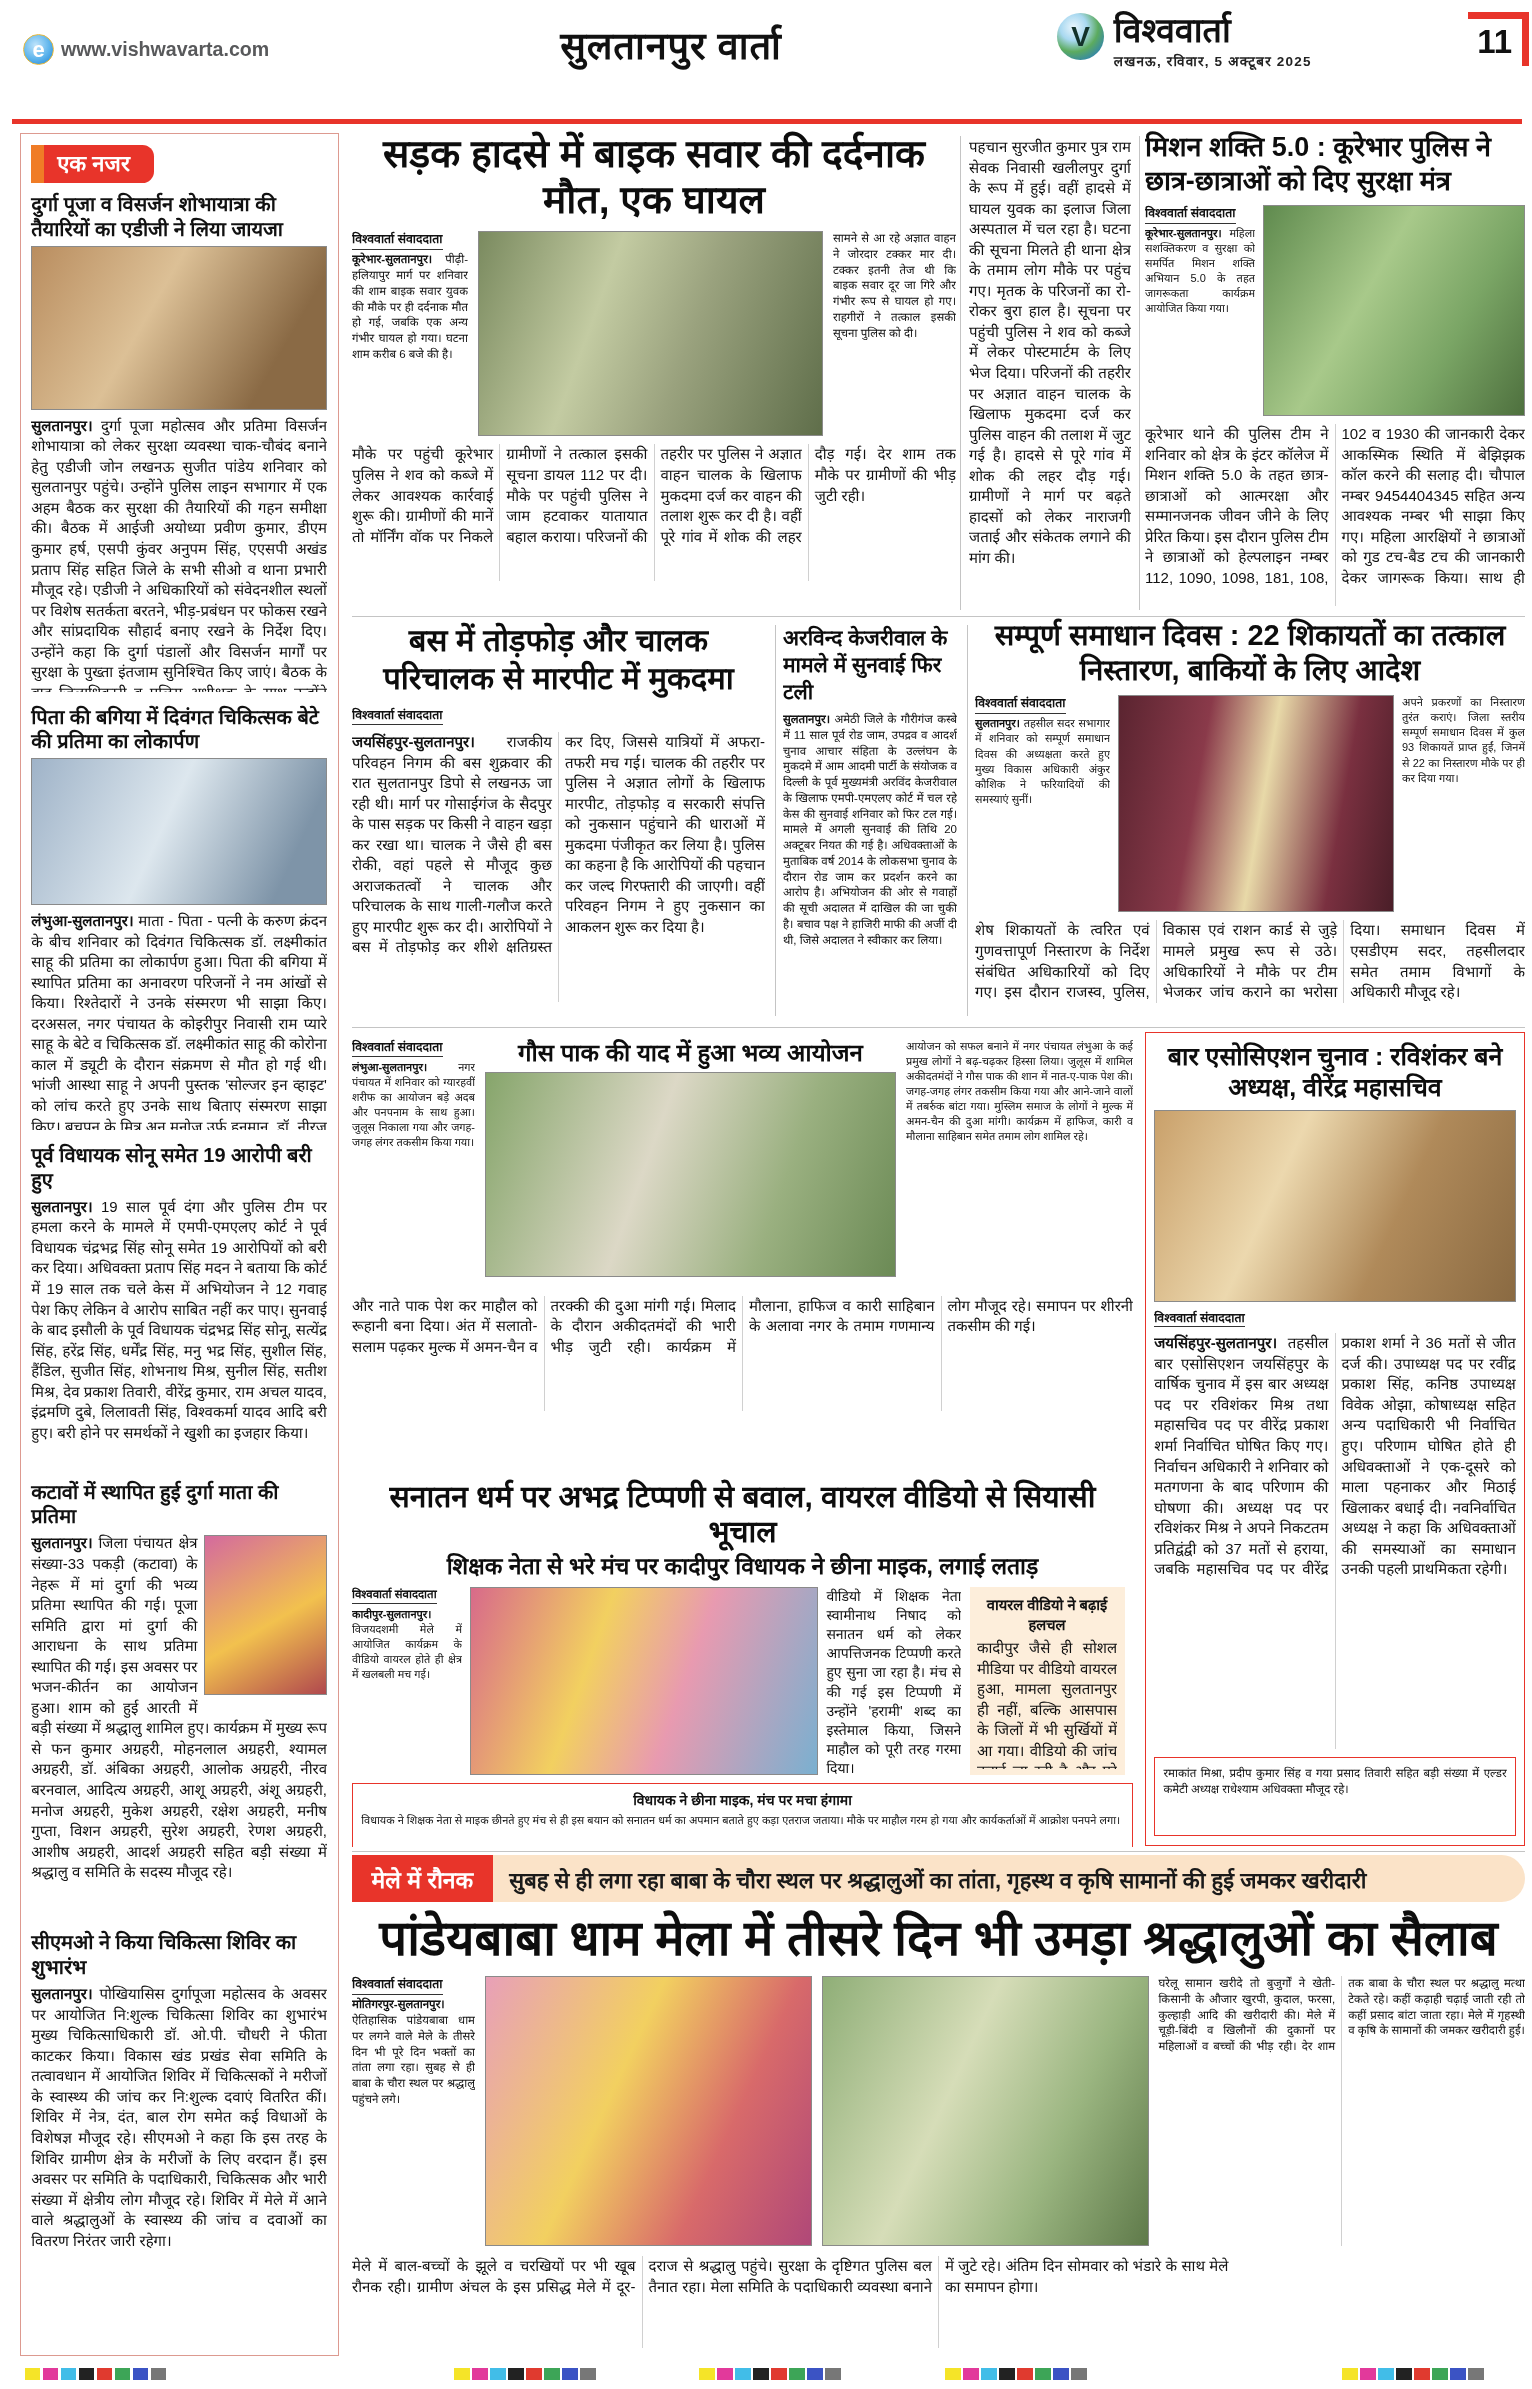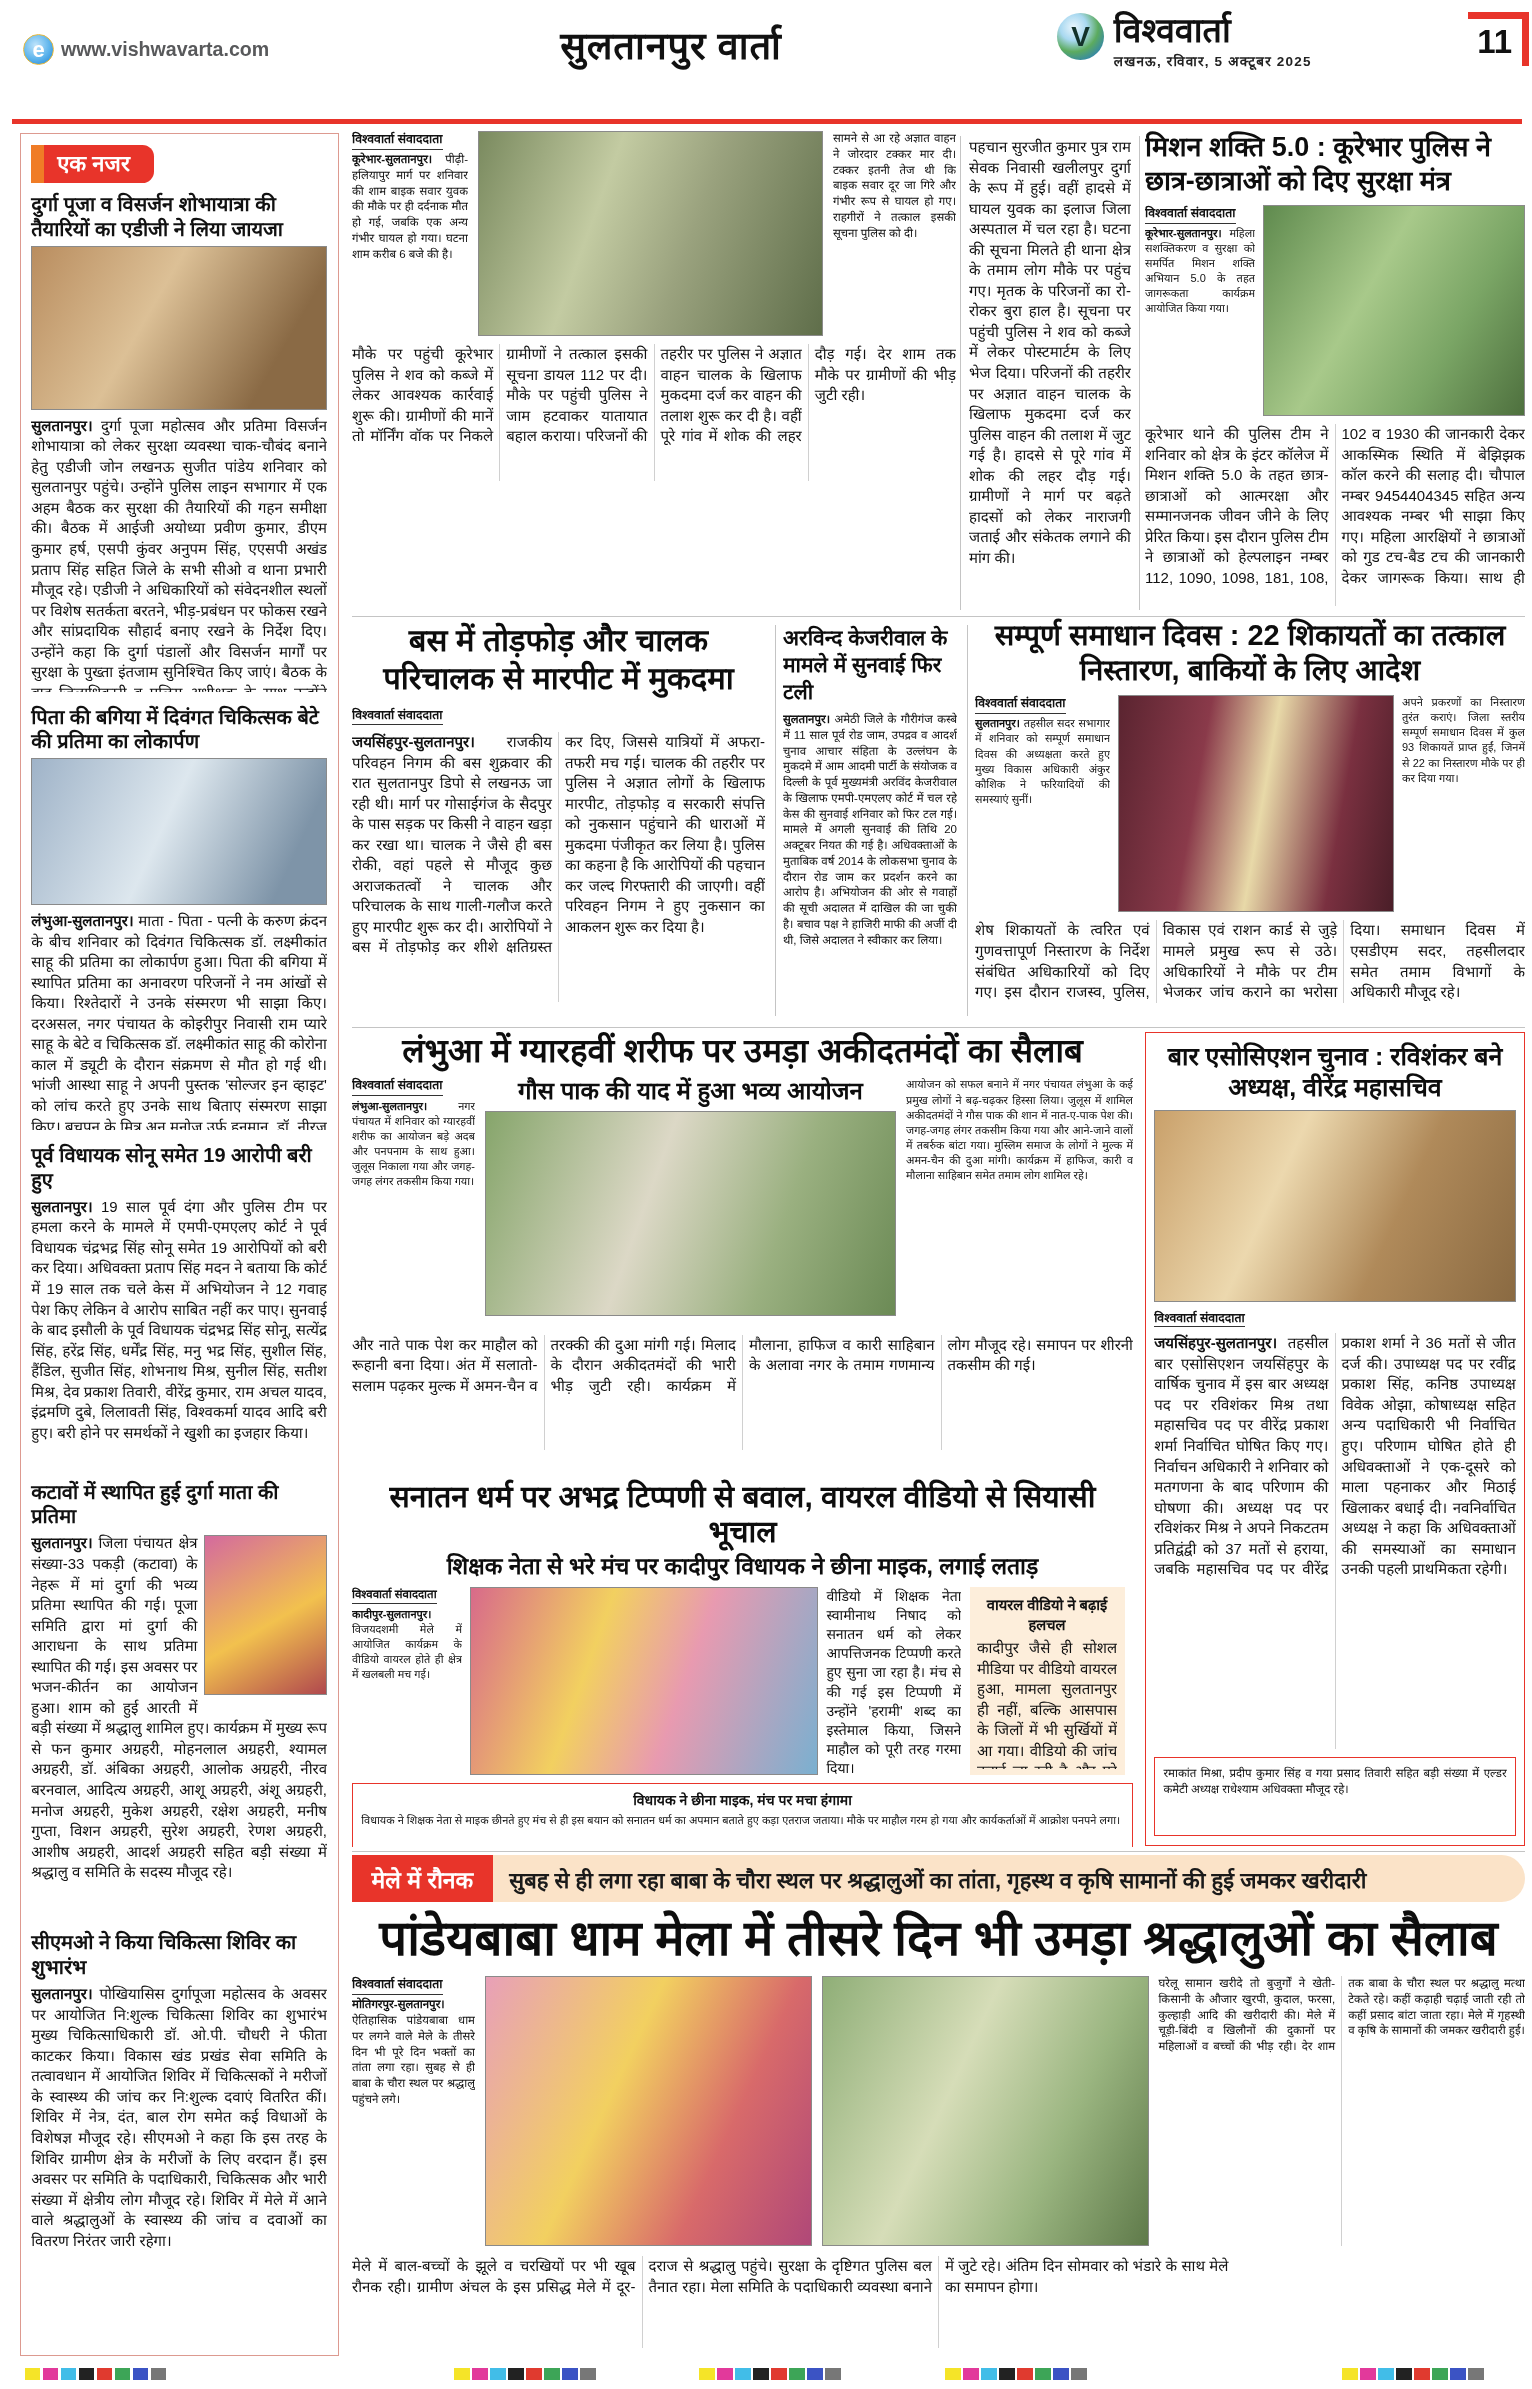--- a/index.html
+++ b/index.html
@@ -122,20 +122,21 @@
     </div>
 
     <div class="lc-head" style="margin-top:13px;">सीएमओ ने किया चिकित्सा शिविर का शुभारंभ</div>
     <div class="body-txt" style="height:384px;">
       <b class="dateline">सुलतानपुर।</b>
       <span>पोखियासिस दुर्गापूजा महोत्सव के अवसर पर आयोजित नि:शुल्क चिकित्सा शिविर का शुभारंभ मुख्य चिकित्साधिकारी डॉ. ओ.पी. चौधरी ने फीता काटकर किया। विकास खंड प्रखंड सेवा समिति के तत्वावधान में आयोजित शिविर में चिकित्सकों ने मरीजों के स्वास्थ्य की जांच कर नि:शुल्क दवाएं वितरित कीं। शिविर में नेत्र, दंत, बाल रोग समेत कई विधाओं के विशेषज्ञ मौजूद रहे। सीएमओ ने कहा कि इस तरह के शिविर ग्रामीण क्षेत्र के मरीजों के लिए वरदान हैं। इस अवसर पर समिति के पदाधिकारी, चिकित्सक और भारी संख्या में क्षेत्रीय लोग मौजूद रहे। शिविर में मेले में आने वाले श्रद्धालुओं के स्वास्थ्य की जांच व दवाओं का वितरण निरंतर जारी रहेगा।</span>
     </div>
   </div>
 
   <div class="abs" style="left:352px;top:131px;width:604px;height:481px;overflow:hidden;">
+    <div class="h-head" style="font-size:39px;text-align:center;margin-bottom:8.2px;">सड़क हादसे में बाइक सवार की दर्दनाक मौत, एक घायल</div>
     <div style="display:flex;gap:9.8px;height:205px;">
       <div class="body-txt" style="width:116px;font-size:11.5px;">
         <span class="byline">विश्ववार्ता संवाददाता</span><br>
         <b class="dateline">कूरेभार-सुलतानपुर।</b>
         <span>पीढ़ी-हलियापुर मार्ग पर शनिवार की शाम बाइक सवार युवक की मौके पर ही दर्दनाक मौत हो गई, जबकि एक अन्य गंभीर घायल हो गया। घटना शाम करीब 6 बजे की है।</span>
       </div>
       <div class="photo" style="flex:1;background:linear-gradient(110deg,#7a8a5f 0%,#c3cba2 35%,#9aa27e 60%,#5f6e4a 100%);"></div>
       <div class="body-txt" style="width:123px;font-size:11.5px;">सामने से आ रहे अज्ञात वाहन ने जोरदार टक्कर मार दी। टक्कर इतनी तेज थी कि बाइक सवार दूर जा गिरे और गंभीर रूप से घायल हो गए। राहगीरों ने तत्काल इसकी सूचना पुलिस को दी।</div>
     </div>
     <div class="body-txt cols-4" style="margin-top:8.2px;height:137px;">मौके पर पहुंची कूरेभार पुलिस ने शव को कब्जे में लेकर आवश्यक कार्रवाई शुरू की। ग्रामीणों की मानें तो मॉर्निंग वॉक पर निकले ग्रामीणों ने तत्काल इसकी सूचना डायल 112 पर दी। मौके पर पहुंची पुलिस ने जाम हटवाकर यातायात बहाल कराया। परिजनों की तहरीर पर पुलिस ने अज्ञात वाहन चालक के खिलाफ मुकदमा दर्ज कर वाहन की तलाश शुरू कर दी है। वहीं पूरे गांव में शोक की लहर दौड़ गई। देर शाम तक मौके पर ग्रामीणों की भीड़ जुटी रही।</div>
@@ -195,21 +196,20 @@
       </div>
       <div class="photo" style="flex:1;background:linear-gradient(100deg,#5a2430 0%,#8a3a4a 30%,#e8d9a8 52%,#7a3040 78%,#4a1e28 100%);"></div>
       <div class="body-txt" style="width:123px;font-size:11px;">अपने प्रकरणों का निस्तारण तुरंत कराएं। जिला स्तरीय सम्पूर्ण समाधान दिवस में कुल 93 शिकायतें प्राप्त हुईं, जिनमें से 22 का निस्तारण मौके पर ही कर दिया गया।</div>
     </div>
     <div class="body-txt cols-3" style="margin-top:8.2px;height:83px;">शेष शिकायतों के त्वरित एवं गुणवत्तापूर्ण निस्तारण के निर्देश संबंधित अधिकारियों को दिए गए। इस दौरान राजस्व, पुलिस, विकास एवं राशन कार्ड से जुड़े मामले प्रमुख रूप से उठे। अधिकारियों ने मौके पर टीम भेजकर जांच कराने का भरोसा दिया। समाधान दिवस में एसडीएम सदर, तहसीलदार समेत तमाम विभागों के अधिकारी मौजूद रहे।</div>
   </div>
 
   <div class="abs hdiv" style="left:352px;top:1027px;width:1173px;"></div>
 
   <div class="abs" style="left:352px;top:1032px;width:781px;height:442px;overflow:hidden;">
-    <div class="h-head" style="font-size:33px;text-align:center;">लंभुआ में ग्यारहवीं शरीफ पर उमड़ा अकीदतमंदों का सैलाब</div>
     <div style="display:flex;gap:9.8px;height:249px;margin-top:6.5px;">
       <div class="body-txt" style="width:123px;font-size:11px;">
         <span class="byline">विश्ववार्ता संवाददाता</span><br>
         <b class="dateline">लंभुआ-सुलतानपुर।</b>
         <span>नगर पंचायत में शनिवार को ग्यारहवीं शरीफ का आयोजन बड़े अदब और पनपनाम के साथ हुआ। जुलूस निकाला गया और जगह-जगह लंगर तकसीम किया गया।</span>
       </div>
       <div style="flex:1;">
         <div class="h-head" style="font-size:24px;text-align:center;margin-bottom:4.9px;">गौस पाक की याद में हुआ भव्य आयोजन</div>
         <div class="photo" style="height:205px;background:linear-gradient(110deg,#86a56b 0%,#dcd8c6 40%,#9ab080 70%,#6b8a55 100%);"></div>
       </div>

